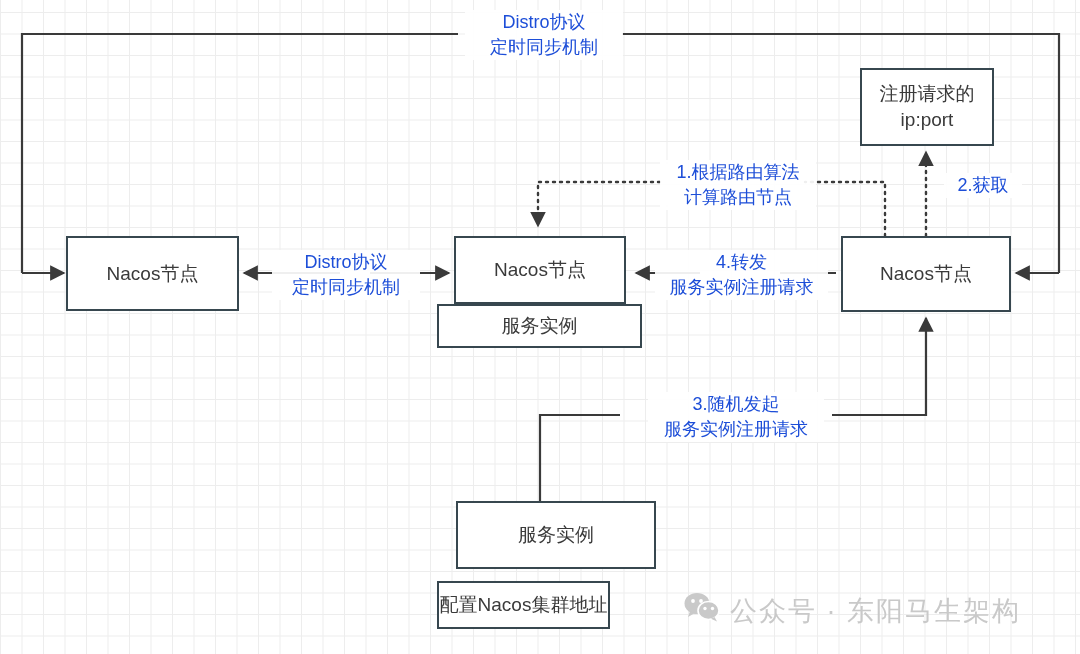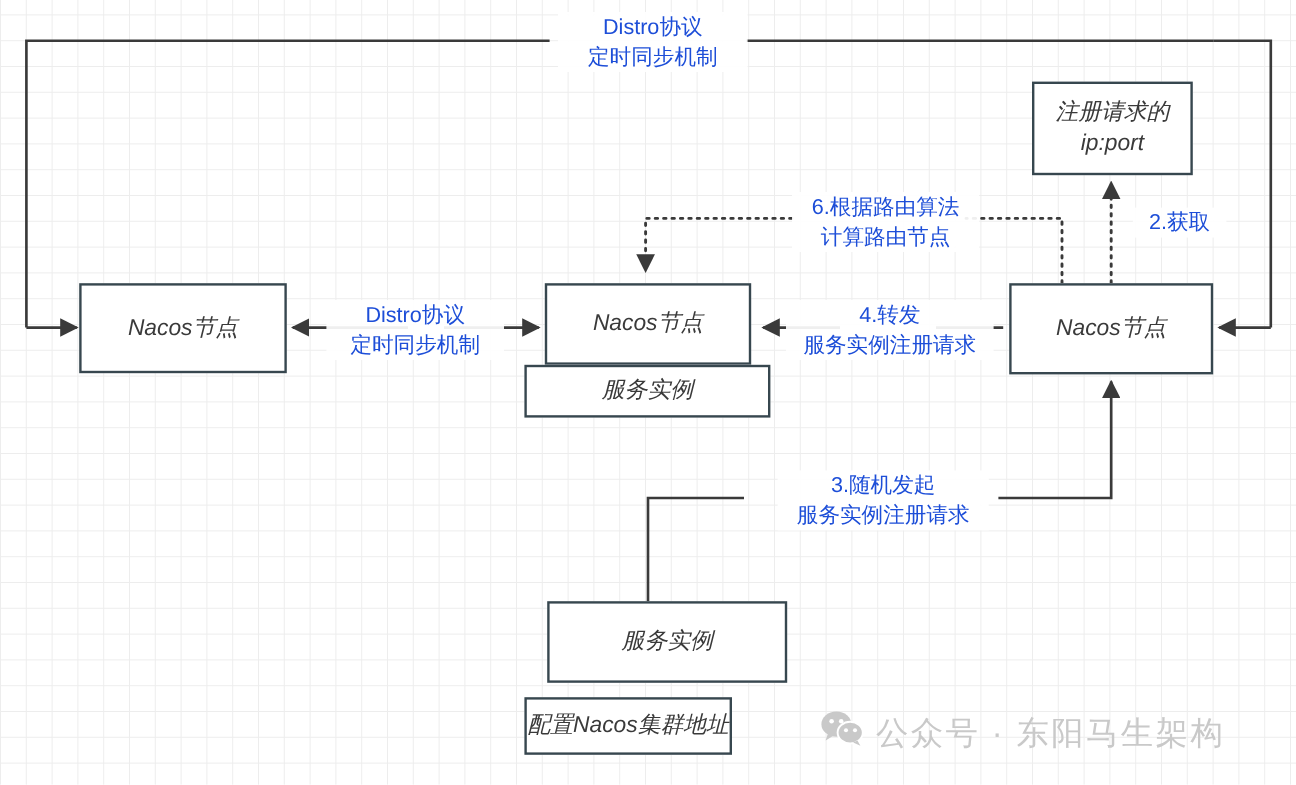--- a/index.html
+++ b/index.html
@@ -32,21 +32,20 @@
     background: #ffffff;
     border: 2px solid #37474f;
     display: flex;
     align-items: center;
     justify-content: center;
     text-align: center;
     color: #3a3a3a;
     font-size: 19px;
     line-height: 1.35;
     z-index: 3;
-    font-style: italic;
   }
   .node.sub { border-width: 2px; }
   .edge-label {
     position: absolute;
     color: #1d4ed8;
     font-size: 18px;
     line-height: 1.4;
     text-align: center;
     background: rgba(255,255,255,0.92);
     padding: 0 4px;
@@ -144,21 +143,21 @@
   <div class="node sub" style="left:437px; top:581px; width:173px; height:48px;">
     <span>配置Nacos集群地址</span>
   </div>
 
   <div class="edge-label" style="left:465px; top:10px; width:150px;">Distro协议
 定时同步机制</div>
 
   <div class="edge-label" style="left:272px; top:250px; width:140px;">Distro协议
 定时同步机制</div>
 
-  <div class="edge-label" style="left:660px; top:160px; width:148px;">6.根据路由算法
+  <div class="edge-label" style="left:660px; top:160px; width:148px;">1.根据路由算法
 计算路由节点</div>
 
   <div class="edge-label" style="left:944px; top:173px; width:70px;text-align:center;">2.获取</div>
 
   <div class="edge-label" style="left:655px; top:250px; width:165px;">4.转发
 服务实例注册请求</div>
 
   <div class="edge-label" style="left:648px; top:392px; width:168px;">3.随机发起
 服务实例注册请求</div>
 

